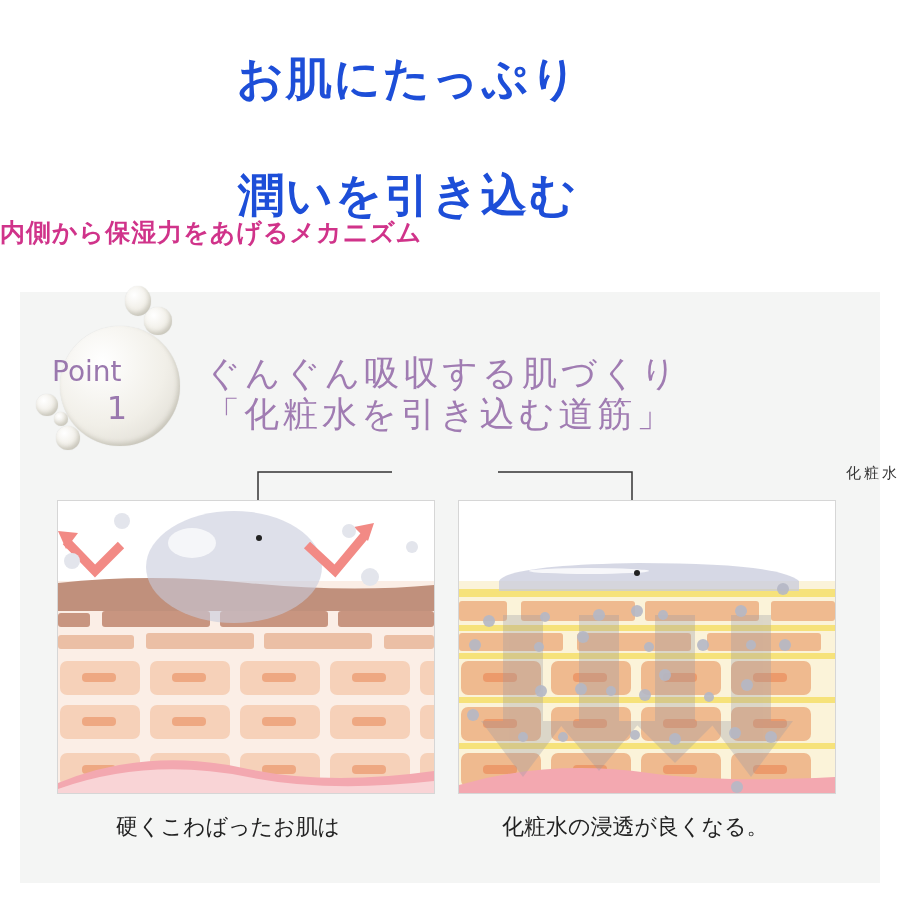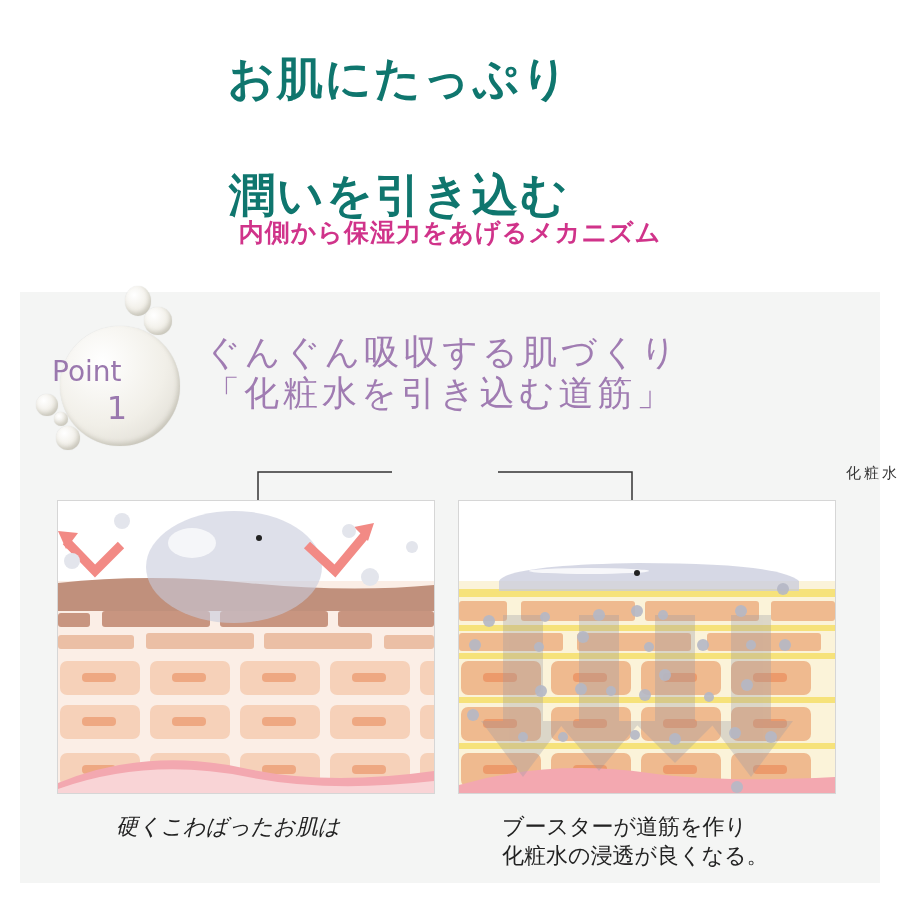--- a/index.html
+++ b/index.html
@@ -1,38 +1,38 @@
 <!DOCTYPE html>
 <html><head>
 <meta charset="utf-8">
 <style>
   html, body { margin:0; padding:0; }
   body { width:900px; height:900px; background:#ffffff; position:relative; overflow:hidden;
          font-family:"DejaVu Sans", sans-serif; }
-  .headline { position:absolute; left:0; width:798px; text-align:center; color:#0f766e;
+  .headline { position:absolute; left:9px; width:798px; text-align:center; color:#1d4ed8;
               font-weight:bold; font-size:46px; letter-spacing:2px; line-height:1; }
   .h1 { top:55px; } .h2 { top:128px;margin-top:44px; }
-  .sub { position:absolute; top:216px; left:0; width:900px; text-align:center; color:#d0338a;
+  .sub { position:absolute; top:216px; left:0; width:900px; color:#d0338a;
          font-weight:bold; font-size:25px; letter-spacing:1px; }
   .panel { position:absolute; left:20px; top:292px; width:860px; height:591px; background:#f4f5f4; }
   .bubble { position:absolute; border-radius:50%;
             background:radial-gradient(circle at 35% 30%, #ffffff 0%, #f1efe8 55%, #d8d5cc 100%);
             box-shadow: inset -2px -3px 4px rgba(150,145,130,0.35), 0 0 1px rgba(0,0,0,0.15); }
   .point-label { position:absolute; left:52px; top:358px; width:130px; color:#9a78ae;
                  font-size:28px; line-height:1; font-family:"DejaVu Sans", sans-serif; }
   .point-num { position:absolute; left:52px; top:392px; width:130px; text-align:center; color:#9a78ae;
                font-size:32px; line-height:1; }
-  .ptitle { position:absolute; left:205px; color:#a07cb2; font-size:35px; letter-spacing:4px; line-height:1; }
+  .ptitle { position:absolute; left:205px; color:#a07cb2; font-size:35px; letter-spacing:4px; line-height:1;margin-top:21px; }
   .pt1 { top:335px; } .pt2 { top:376px; }
   .lotion-label { position:absolute; top:464px; left:0; width:900px; text-align:right; font-size:15px;
                   color:#333; letter-spacing:3px; }
   .box { position:absolute; top:500px; width:376px; height:292px; background:#fff; border:1px solid #d6d6d6; overflow:hidden; }
   .box-left { left:57px; } .box-right { left:458px; }
   .caption { position:absolute; font-size:22px; color:#222; line-height:29px; }
-  .cap-left { left:116px; top:812px;font-style:italic; } .cap-right { left:502px; top:812px; }
+  .cap-left { left:116px; top:812px; } .cap-right { left:502px; top:812px; }
   svg { display:block; }
 </style>
 </head>
 <body>
 
 <div class="headline h1">お肌にたっぷり</div>
 <div class="headline h2">潤いを引き込む</div>
 <div class="sub">内側から保湿力をあげるメカニズム</div>
 
 <div class="panel"></div>
@@ -224,15 +224,14 @@
         <circle cx="312" cy="236" r="6"></circle>
         <circle cx="278" cy="286" r="6"></circle>
     </g>
   </svg>
 </div>
 
 <div class="caption cap-left">
   <div>硬くこわばったお肌は</div>
 </div>
 <div class="caption cap-right">
-  <div>ブースターが道筋を作り</div>
   <div>化粧水の浸透が良くなる。</div>
 </div>
 
 </body></html>

